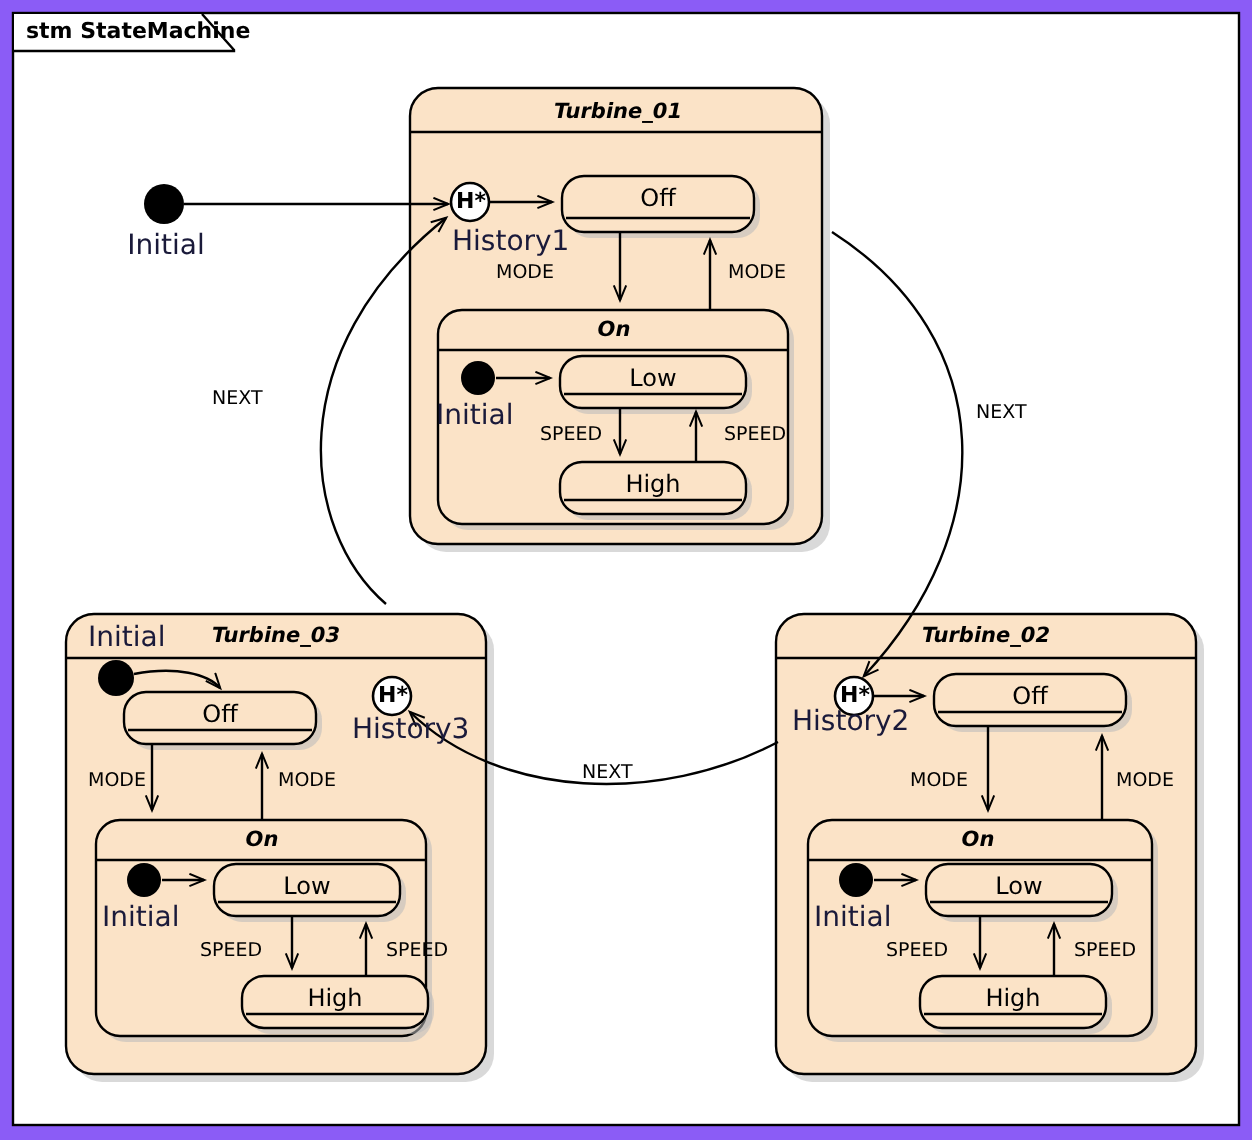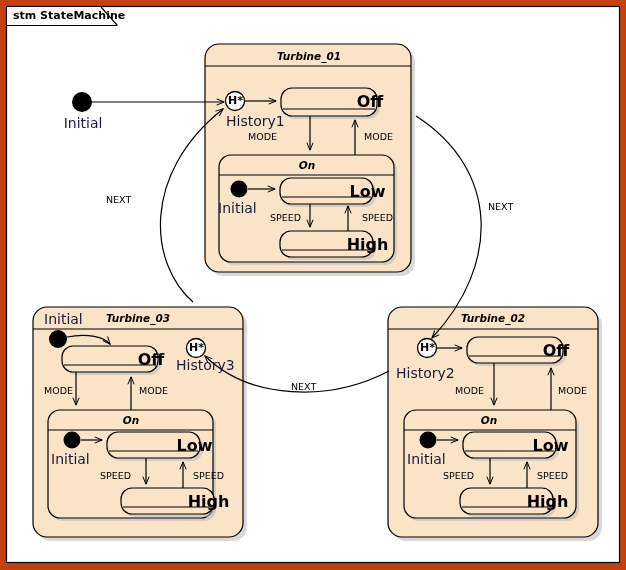--- a/index.html
+++ b/index.html
@@ -4,21 +4,21 @@
 <style>
   html, body {
     margin: 0;
     padding: 0;
     background: #ffffff;
   }
   #canvas {
     position: relative;
     width: 626px;
     height: 570px;
-    background: #c2410c;
+    background: #8b5cf6;
     font-family: "DejaVu Sans", "Liberation Sans", sans-serif;
     overflow: hidden;
   }
   #svg-layer {
     position: absolute;
     left: 0;
     top: 0;
     width: 626px;
     height: 570px;
   }
@@ -34,24 +34,23 @@
     font-weight: bold;
     color: #000000;
   }
   .state-title {
     font-size: 10.5px;
     font-weight: bold;
     text-align: center;
     font-style: italic;
   }
   .simple-title {
-    font-size: 16px;
-    font-weight: bold;
+    font-size: 12px;
+    font-weight: normal;
     text-align: center;
-    padding-left: 41px;
   }
   .pseudo-label {
     font-size: 14px;
     font-weight: normal;
     color: #1a1a3a;
   }
   .trans-label {
     font-size: 9.5px;
     color: #000000;
   }
@@ -271,21 +270,21 @@
   <div class="lbl trans-label" style="left:44px; top:385px;">MODE</div>
   <div class="lbl trans-label" style="left:139px; top:385px;">MODE</div>
   <div class="lbl trans-label" style="left:100px; top:470px;">SPEED</div>
   <div class="lbl trans-label" style="left:193px; top:470px;">SPEED</div>
 
   <div class="lbl state-title" style="left:435px; top:312px; width:116px;">Turbine_02</div>
   <div class="lbl simple-title" style="left:467px; top:341px; width:96px;">Off</div>
   <div class="lbl state-title" style="left:432px; top:414px; width:114px;">On</div>
   <div class="lbl simple-title" style="left:463px; top:436px; width:93px;">Low</div>
   <div class="lbl simple-title" style="left:460px; top:492px; width:93px;">High</div>
-  <div class="lbl pseudo-label" style="left:396px; top:365px;">History2</div>
+  <div class="lbl pseudo-label" style="left:396px; top:353px;">History2</div>
   <div class="lbl hist-glyph" style="left:420px; top:341px;">H*</div>
   <div class="lbl pseudo-label" style="left:407px; top:451px;">Initial</div>
   <div class="lbl trans-label" style="left:455px; top:385px;">MODE</div>
   <div class="lbl trans-label" style="left:558px; top:385px;">MODE</div>
   <div class="lbl trans-label" style="left:443px; top:470px;">SPEED</div>
   <div class="lbl trans-label" style="left:537px; top:470px;">SPEED</div>
 
   <div class="lbl trans-label" style="left:106px; top:194px;">NEXT</div>
   <div class="lbl trans-label" style="left:488px; top:201px;">NEXT</div>
   <div class="lbl trans-label" style="left:291px; top:381px;">NEXT</div>

